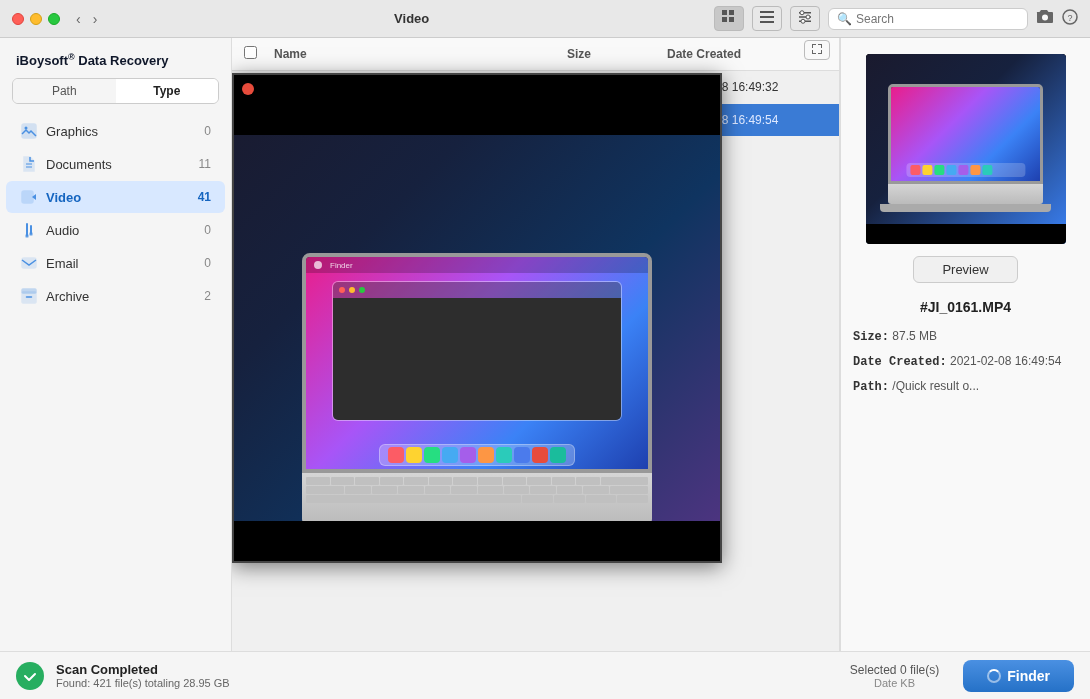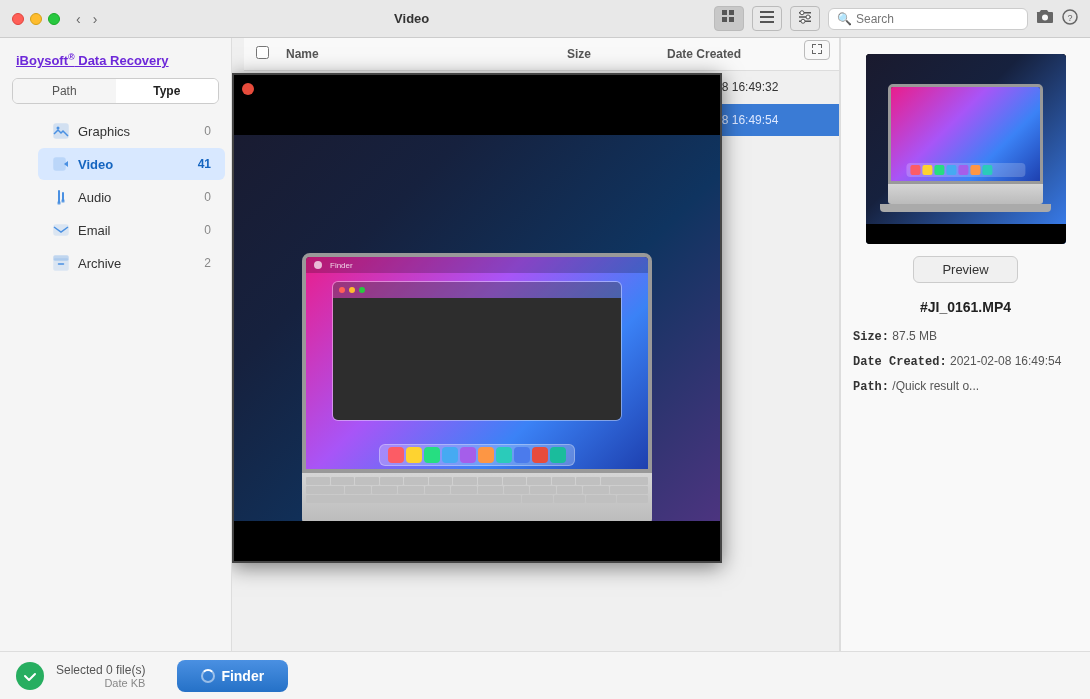--- a/index.html
+++ b/index.html
@@ -127,22 +127,21 @@
       border-right: 1px solid #ddd;
       display: flex;
       flex-direction: column;
       flex-shrink: 0;
     }
 
     .app-title {
       padding: 14px 16px 10px;
       font-size: 13px;
       font-weight: 700;
-      color: #6d28d9;
-      text-decoration: underline;
+      color: #0f172a;
     }
     .app-title sup { font-size: 9px; }
 
     .tab-bar {
       display: flex;
       margin: 0 12px 10px;
       border: 1px solid #ccc;
       border-radius: 6px;
       overflow: hidden;
     }
@@ -157,21 +156,20 @@
     }
     .tab-item.active {
       background: white;
       font-weight: 600;
       color: #222;
     }
 
     .sidebar-nav {
       flex: 1;
       overflow-y: auto;
-      margin-left: 32px;
     }
 
     .nav-item {
       display: flex;
       align-items: center;
       padding: 7px 14px;
       cursor: pointer;
       border-radius: 6px;
       margin: 1px 6px;
       font-size: 13px;
@@ -412,22 +410,22 @@
       font-size: 13px;
       font-weight: 700;
       color: #222;
     }
     .scan-subtitle {
       font-size: 11px;
       color: #666;
     }
 
     .selection-info {
-      text-align: right;
-      margin-right: 20px;
+      text-align: center;
+      margin-right: 12px;
     }
     .selection-count {
       font-size: 12px;
       color: #555;
     }
     .selection-size {
       font-size: 11px;
       color: #888;
     }
 
@@ -559,20 +557,32 @@
           <svg width="16" height="16" viewBox="0 0 16 16" fill="none">
             <rect x="1" y="1" width="14" height="14" rx="2" fill="#4a90e2" opacity="0.2" stroke="#4a90e2" stroke-width="1.5"></rect>
             <circle cx="5" cy="5" r="1.5" fill="#4a90e2"></circle>
             <path d="M1 11l4-4 3 3 2-2 5 5" stroke="#4a90e2" stroke-width="1.5" fill="none"></path>
           </svg>
         </div>
         <span class="nav-label">Graphics</span>
         <span class="nav-count">0</span>
       </div>
 
+      <div class="nav-item">
+        <div class="nav-icon">
+          <svg width="16" height="16" viewBox="0 0 16 16" fill="none">
+            <path d="M3 1h6l4 4v10H3V1z" fill="#4a90e2" opacity="0.15" stroke="#4a90e2" stroke-width="1.5"></path>
+            <path d="M9 1v4h4" stroke="#4a90e2" stroke-width="1.5" fill="none"></path>
+            <line x1="5" y1="8" x2="11" y2="8" stroke="#4a90e2" stroke-width="1"></line>
+            <line x1="5" y1="11" x2="11" y2="11" stroke="#4a90e2" stroke-width="1"></line>
+          </svg>
+        </div>
+        <span class="nav-label">Documents</span>
+        <span class="nav-count">11</span>
+      </div>
 
       <div class="nav-item active">
         <div class="nav-icon">
           <svg width="16" height="16" viewBox="0 0 16 16" fill="none">
             <rect x="1" y="2" width="11" height="12" rx="2" fill="#4a90e2" opacity="0.2" stroke="#4a90e2" stroke-width="1.5"></rect>
             <polygon points="11,8 15,5 15,11" fill="#4a90e2"></polygon>
           </svg>
         </div>
         <span class="nav-label">Video</span>
         <span class="nav-count">41</span>
@@ -612,21 +622,21 @@
         <span class="nav-label">Archive</span>
         <span class="nav-count">2</span>
       </div>
 
 
     </div>
   </div>
 
   <div class="content-and-preview">
 
-    <div class="file-list-section" style="position:relative;padding-left:12px;">
+    <div class="file-list-section" style="position:relative;">
 
       <div class="file-list-header">
         <div class="col-check">
           <input type="checkbox" style="">
         </div>
         <div class="col-name">Name</div>
         <div class="col-size">Size</div>
         <div class="col-date">Date Created</div>
       </div>
 
@@ -920,20 +930,24 @@
   </div>
 
 </div>
 
 <div class="bottom-bar">
   <div class="scan-complete-icon">
     <svg width="14" height="14" viewBox="0 0 14 14" fill="none">
       <path d="M2 7l4 4 6-6" stroke="white" stroke-width="2" stroke-linecap="round" stroke-linejoin="round"></path>
     </svg>
   </div>
+  <div class="scan-info">
+    <div class="scan-title">Scan Completed</div>
+    <div class="scan-subtitle">Found: 421 file(s) totaling 28.95 GB</div>
+  </div>
   <div class="selection-info">
     <div class="selection-count">Selected 0 file(s)</div>
     <div class="selection-size">Date KB</div>
   </div>
   <button class="recover-button">
     <div class="recover-spin"></div>
     <span>Finder</span>
   </button>
 </div>
 

